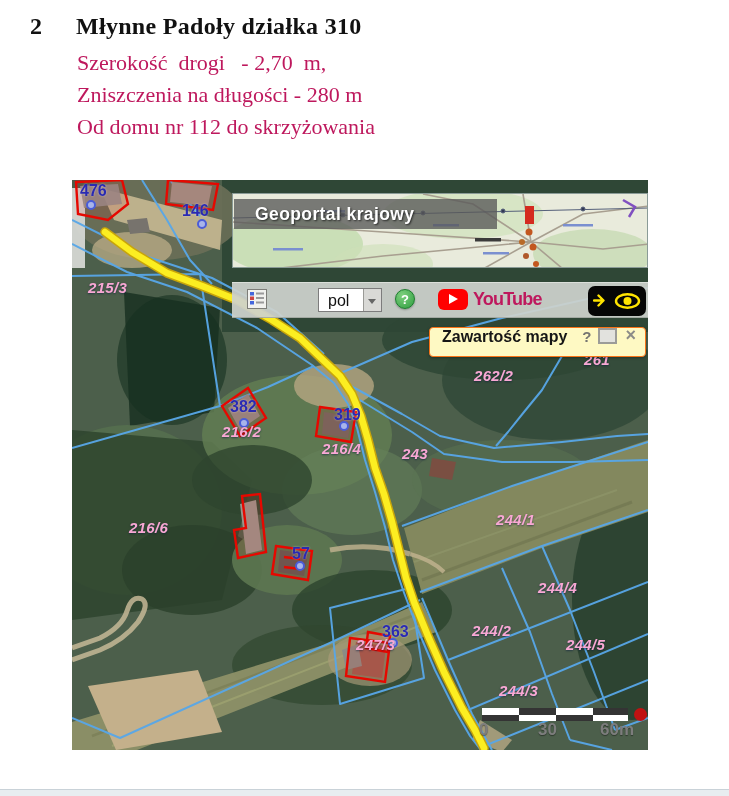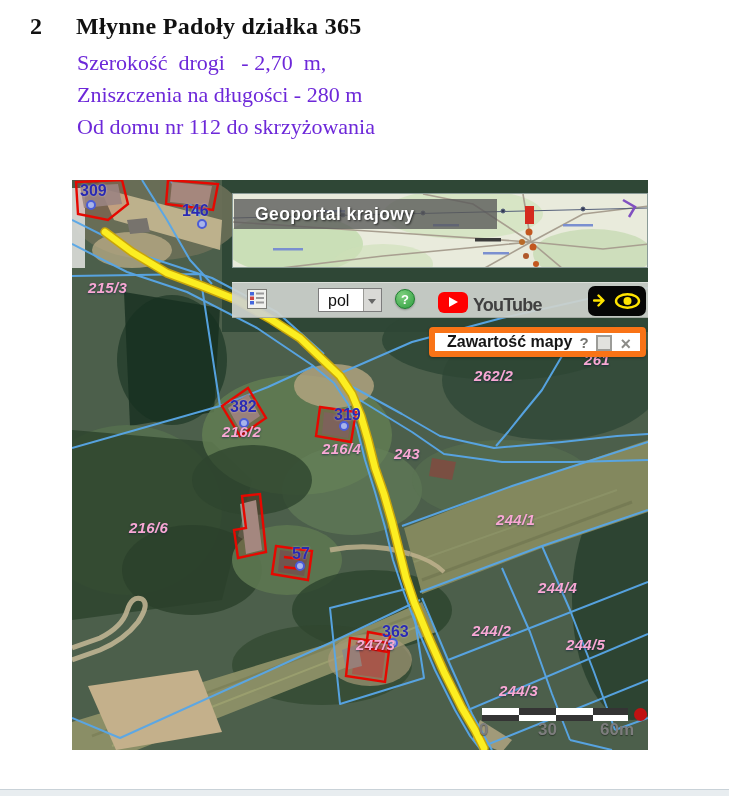--- a/index.html
+++ b/index.html
@@ -1,21 +1,21 @@
 <!DOCTYPE html>
 <html><head>
 <meta charset="utf-8">
 <style>
   html,body{margin:0;padding:0;}
   body{width:729px;height:796px;position:relative;background:#ffffff;font-family:"Liberation Sans",sans-serif;overflow:hidden;}
 
   
   .doc-num{position:absolute;left:30px;top:13px;font:bold 24px "Liberation Serif",serif;color:#111;}
   .doc-title{position:absolute;left:76px;top:13px;font:bold 24px "Liberation Serif",serif;color:#111;letter-spacing:.3px;}
-  .doc-line{position:absolute;left:77px;font:22px "Liberation Serif",serif;color:#6d28d9;white-space:pre-wrap;}
+  .doc-line{position:absolute;left:77px;font:22px "Liberation Serif",serif;color:#be185d;white-space:pre-wrap;}
   .l1{top:50px}.l2{top:82px}.l3{top:114px}
 
   
   .map{position:absolute;left:72px;top:180px;width:576px;height:570px;overflow:hidden;background:#46584a;}
   .map svg.base{position:absolute;left:0;top:0;z-index:1;}
 
   .plabel{position:absolute;font:bold italic 15px "Liberation Sans",sans-serif;color:#f9a8d4;
           text-shadow:0 1px 2px rgba(5,25,60,.55);letter-spacing:.3px;z-index:2;white-space:nowrap;}
   .blabel{position:absolute;font:bold 16px "Liberation Sans",sans-serif;color:#2a2ab2;
           text-shadow:0 0 2px rgba(255,255,255,.5);z-index:2;white-space:nowrap;}
@@ -37,46 +37,46 @@
   .lang{position:absolute;left:86px;top:5px;width:64px;height:24px;background:#fff;border:1px solid #7c7c7c;box-sizing:border-box;cursor:pointer;}
   .lang .val{position:absolute;left:9px;top:3px;font:16px "Liberation Sans",sans-serif;color:#111;}
   .lang .chev{position:absolute;right:0;top:0;width:17px;height:100%;background:#d9d9d6;border-left:1px solid #9a9a96;}
   .lang .chev:after{content:"";position:absolute;left:4px;top:10px;border-left:4px solid transparent;border-right:4px solid transparent;border-top:5px solid #666;}
   .help{position:absolute;left:163px;top:6px;width:20px;height:20px;border-radius:50%;border:1px solid #1d7d2e;
         background:radial-gradient(circle at 35% 30%, #7ed07e, #2f9e40);color:#fff;font:bold 13px "Liberation Sans",sans-serif;
         text-align:center;line-height:19px;padding:0;cursor:pointer;box-shadow:0 1px 2px rgba(0,0,0,.3);}
   .yt{position:absolute;left:206px;top:6px;display:flex;align-items:center;gap:5px;cursor:pointer;}
   .yt-play{display:inline-block;width:30px;height:21px;background:#f00;border-radius:6px;position:relative;}
   .yt-play:after{content:"";position:absolute;left:11px;top:5px;border-top:5.5px solid transparent;border-bottom:5.5px solid transparent;border-left:9px solid #fff;}
-  .yt-text{font:bold 18px "Liberation Sans",sans-serif;color:#404040;letter-spacing:-0.8px;margin-top:6px;}
+  .yt-text{font:bold 18px "Liberation Sans",sans-serif;color:#be185d;letter-spacing:-0.8px;}
   .blackbox{position:absolute;left:356px;top:2.5px;width:58px;height:30px;background:#060606;border-radius:7px;
             display:flex;align-items:center;justify-content:space-evenly;cursor:pointer;}
 
   
-  .panel{position:absolute;left:357px;top:147px;width:217px;height:30px;z-index:6;background:#ffffff;border:6px solid #f97316;
-         border-radius:4px;box-sizing:border-box;box-shadow:0 1px 3px rgba(0,0,0,.3);display:flex;align-items:flex-end;}
+  .panel{position:absolute;left:357px;top:147px;width:217px;height:30px;z-index:6;background:#fef9c3;border:1px solid #f97316;
+         border-radius:4px;box-sizing:border-box;box-shadow:0 1px 3px rgba(0,0,0,.3);display:flex;align-items:flex-start;}
   .panel-title{font:bold 16px "Liberation Sans",sans-serif;color:#161616;margin-left:12px;flex:1;white-space:nowrap;}
   .p-help{font:bold 15px "Liberation Sans",sans-serif;color:#757571;margin:0 7px;cursor:pointer;}
   .p-max{width:15px;height:12px;border:2px solid #9c9c98;background:#e2e2de;margin-right:8px;cursor:pointer;}
   .p-close{font:bold 18px "Liberation Sans",sans-serif;color:#8c8c88;margin-right:9px;cursor:pointer;line-height:14px;}
 
   
   .scalebar{position:absolute;left:410px;top:526px;width:160px;height:38px;z-index:3;}
   .sb-bar{position:absolute;left:0;top:2px;width:146px;height:13px;background:#343434;}
   .sb-seg{position:absolute;background:#fff;height:6.5px;}
   .sb-lab{position:absolute;font:bold 17px "Liberation Sans",sans-serif;color:#7d7d7d;text-shadow:0 1px 1px rgba(0,0,0,.4);}
   .poi{position:absolute;left:562px;top:528px;width:13px;height:13px;border-radius:50%;background:#c11212;z-index:3;}
 
   .bottom-strip{position:absolute;left:0;top:789px;width:729px;height:7px;background:#e8edf0;border-top:1px solid #c9d2d8;}
 </style>
 </head>
 <body>
 
 <span class="doc-num">2</span>
-<span class="doc-title">Młynne Padoły działka 365</span>
+<span class="doc-title">Młynne Padoły działka 310</span>
 <div class="doc-line l1">Szerokość  drogi   - 2,70  m,</div>
 <div class="doc-line l2">Zniszczenia na długości - 280 m</div>
 <div class="doc-line l3">Od domu nr 112 do skrzyżowania</div>
 
 <div class="map">
 
   <svg class="base" width="576" height="570" viewBox="0 0 576 570">
     <g>
       <rect width="576" height="570" fill="#4c5f4b"></rect>
       <rect x="150" y="0" width="426" height="152" fill="#2f4736"></rect>
@@ -175,32 +175,32 @@
       <circle cx="172" cy="243" r="4"></circle>
       <circle cx="272" cy="246" r="4"></circle>
       <circle cx="228" cy="386" r="4"></circle>
       <circle cx="321" cy="463" r="4"></circle>
     </g>
   </svg>
 
   <div class="plabel" style="left:16px;top:99px">215/3</div>
   <div class="plabel" style="left:150px;top:243px">216/2</div>
   <div class="plabel" style="left:250px;top:260px">216/4</div>
-  <div class="plabel" style="left:322px;top:265px">243</div>
+  <div class="plabel" style="left:330px;top:265px">243</div>
   <div class="plabel" style="left:402px;top:187px">262/2</div>
   <div class="plabel" style="left:512px;top:171px">261</div>
   <div class="plabel" style="left:57px;top:339px">216/6</div>
   <div class="plabel" style="left:424px;top:331px">244/1</div>
   <div class="plabel" style="left:466px;top:399px">244/4</div>
   <div class="plabel" style="left:400px;top:442px">244/2</div>
   <div class="plabel" style="left:494px;top:456px">244/5</div>
   <div class="plabel" style="left:427px;top:502px">244/3</div>
   <div class="plabel" style="left:284px;top:456px">247/3</div>
 
-  <div class="blabel" style="left:8px;top:2px">309</div>
+  <div class="blabel" style="left:8px;top:2px">476</div>
   <div class="blabel" style="left:110px;top:22px">146</div>
   <div class="blabel" style="left:158px;top:218px">382</div>
   <div class="blabel" style="left:262px;top:226px">319</div>
   <div class="blabel" style="left:220px;top:365px">57</div>
   <div class="blabel" style="left:310px;top:443px">363</div>
 
   <div class="inset">
     <svg width="416" height="75" viewBox="0 0 416 75">
       <rect width="416" height="75" fill="#e9ebdc"></rect>
       <ellipse cx="60" cy="50" rx="70" ry="30" fill="#c2dcae" opacity=".8"></ellipse>

